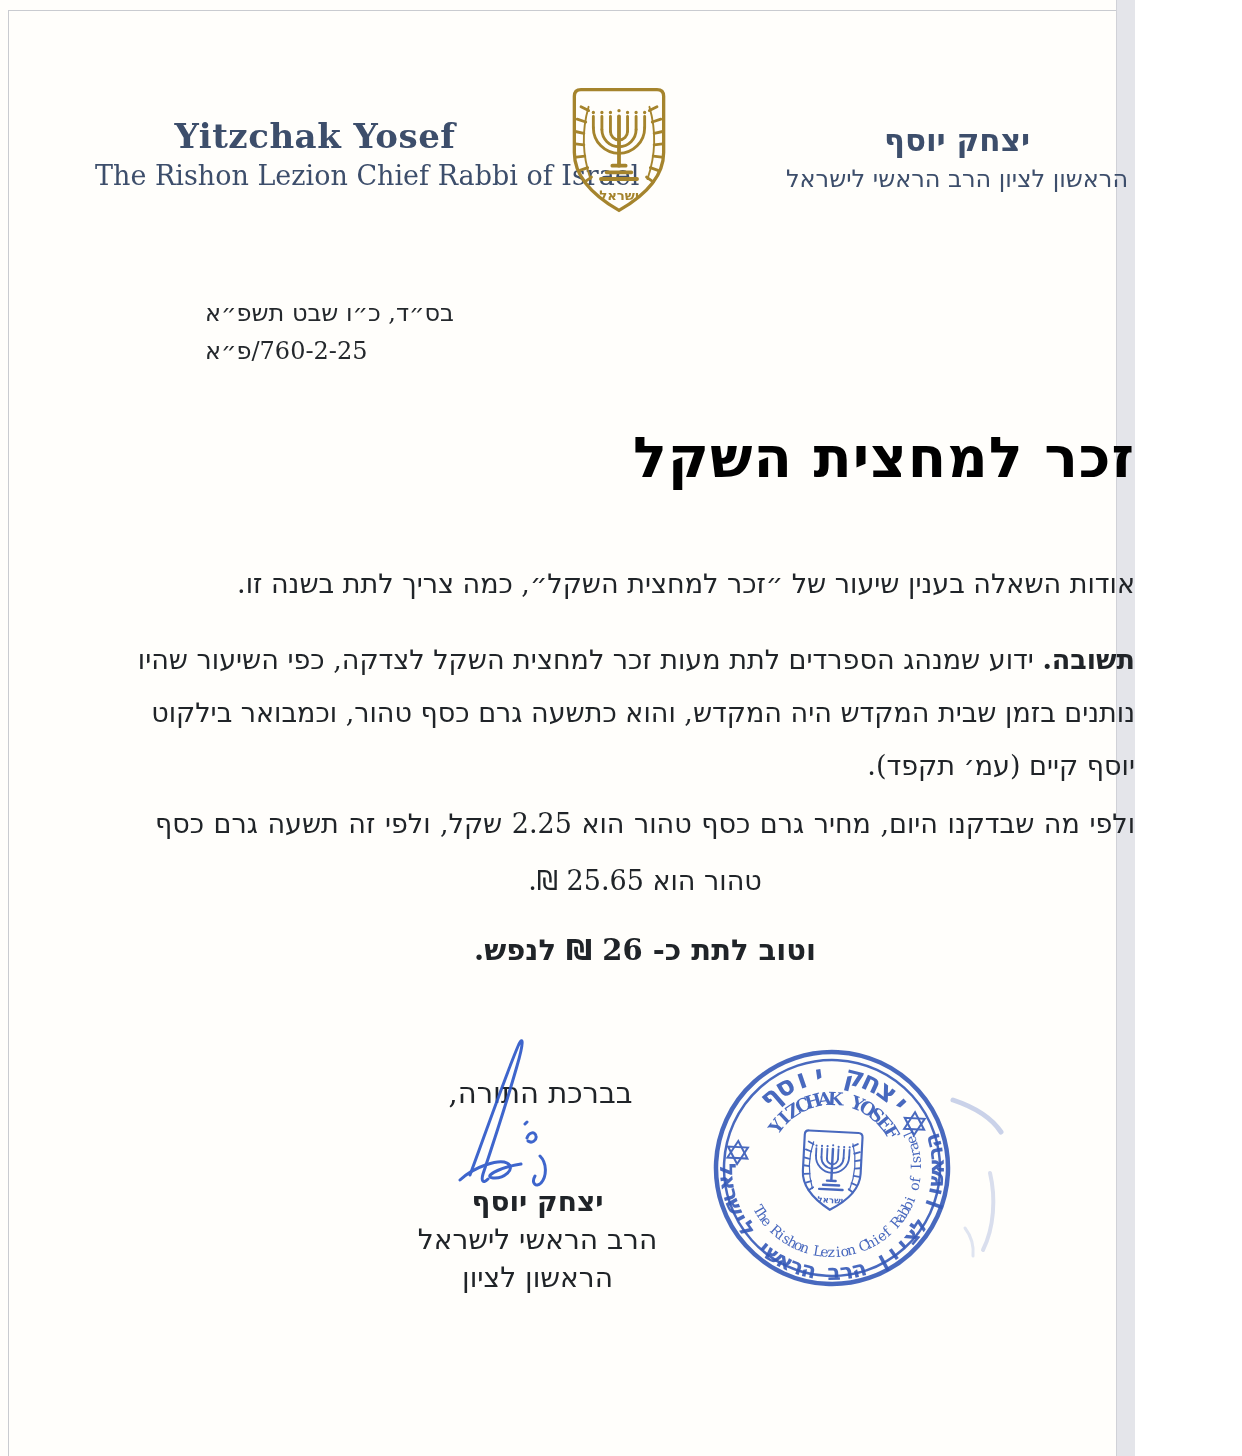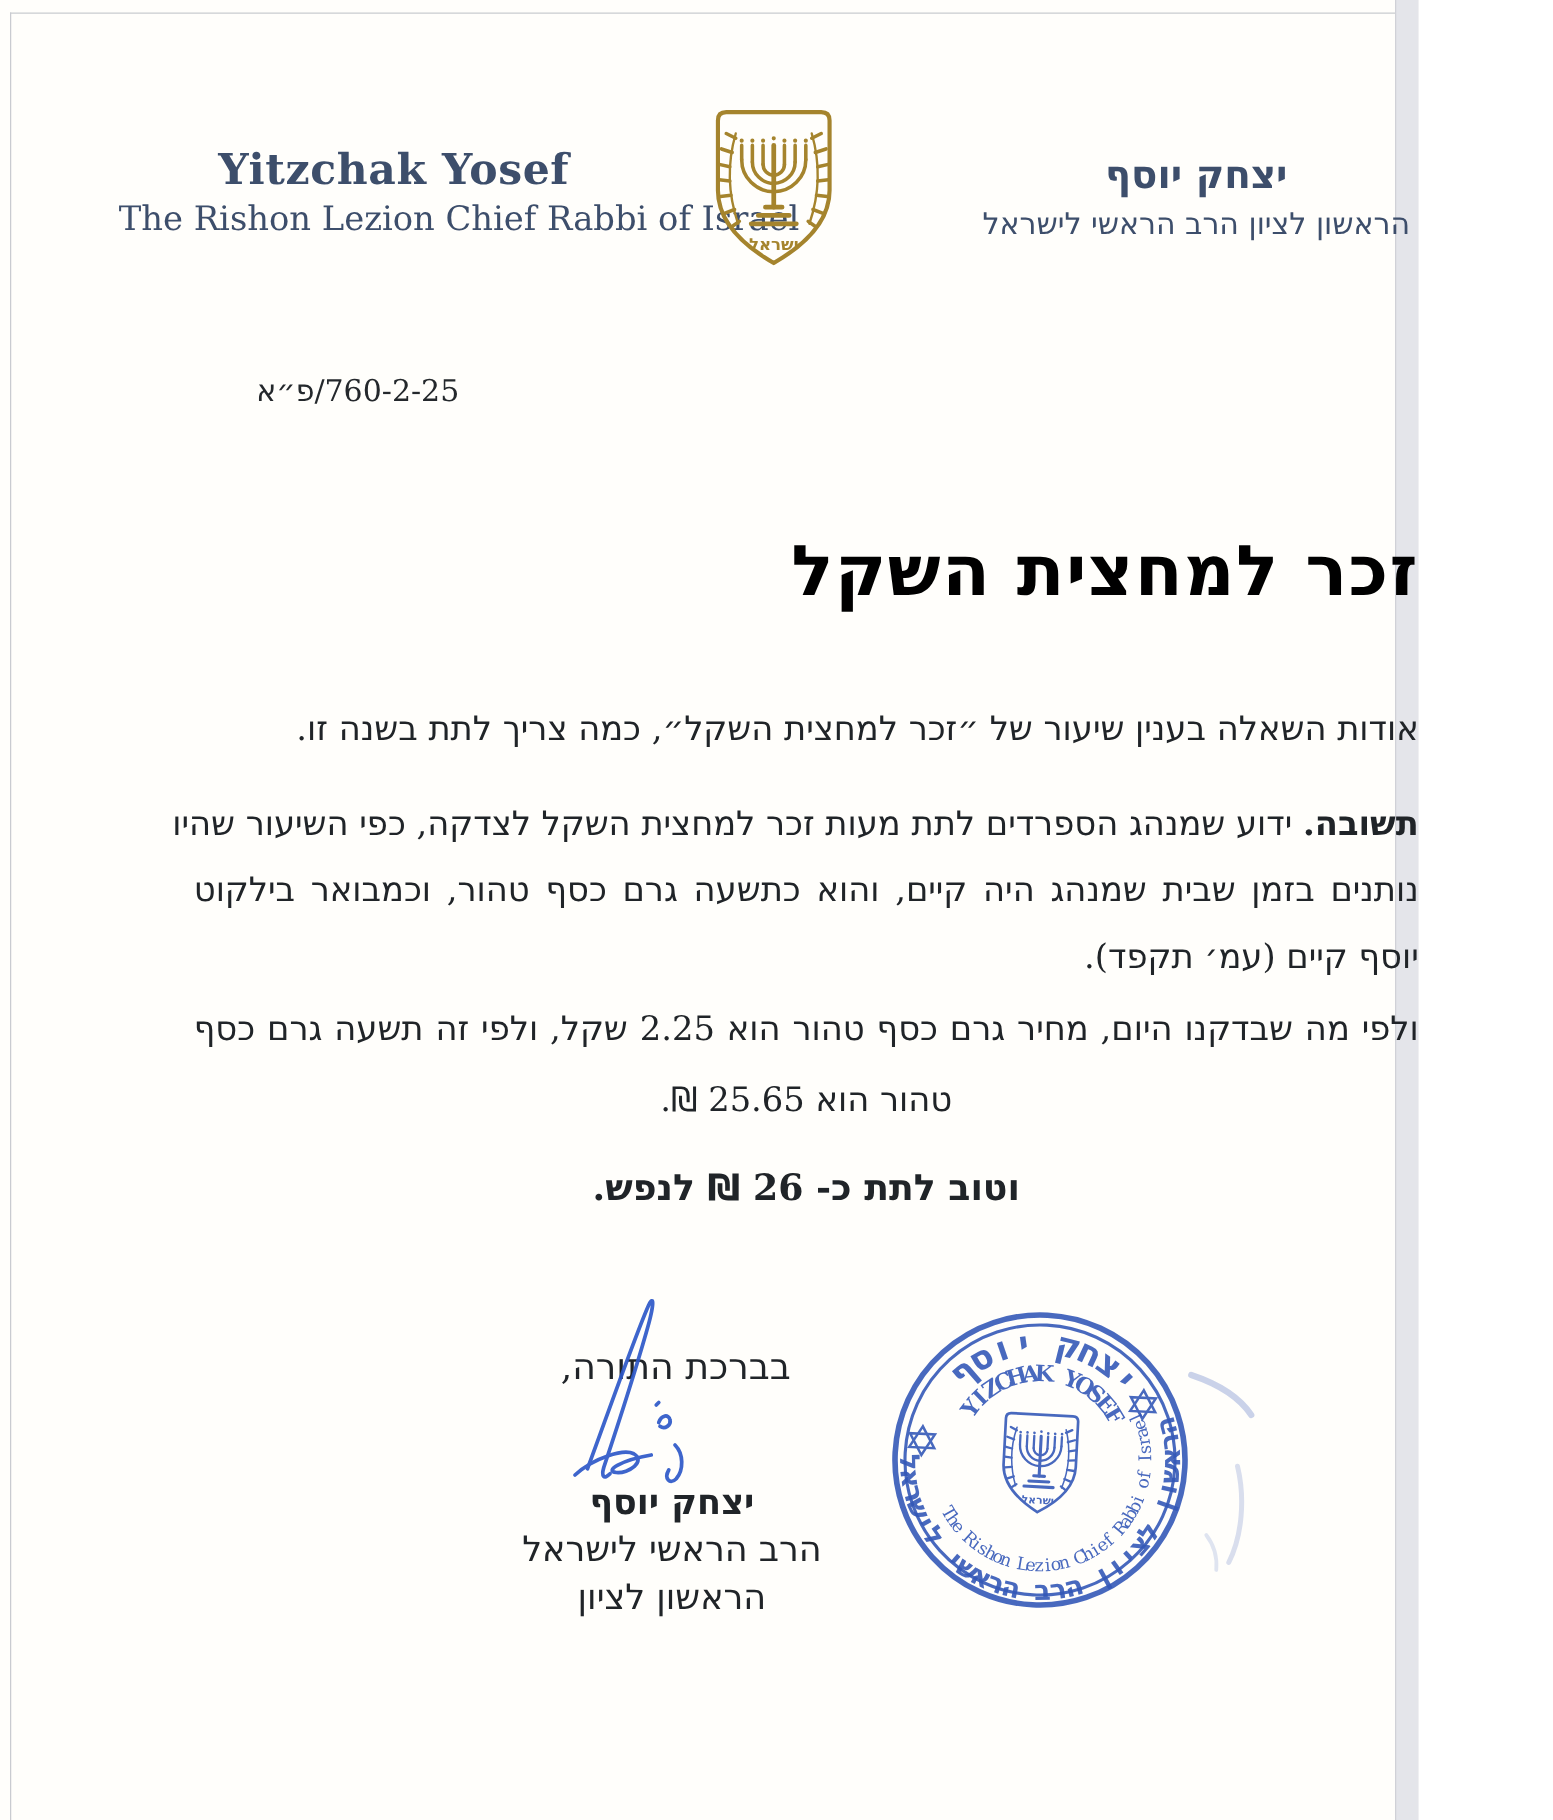--- a/index.html
+++ b/index.html
@@ -82,32 +82,33 @@
     </defs>
     <use href="#emblem-shape"></use>
   </svg>
 
   <div class="he-header">
     <div class="he-name">יצחק יוסף</div>
     <div class="he-title">הראשון לציון הרב הראשי לישראל</div>
   </div>
 
   <div class="dateblock">
+    <div>בס״ד, כ״ו שבט תשפ״א</div>
     <div>760-2-25/פ״א</div>
   </div>
 
   <div class="letter-title">זכר למחצית השקל</div>
 
   <div class="bodyline q">אודות השאלה בענין שיעור של ״זכר למחצית השקל״, כמה צריך לתת בשנה זו.</div>
 
   <div class="bodyline ans">
     <div class="line-just">
       <span class="bold-lead">תשובה.</span><span> ידוע שמנהג הספרדים לתת מעות זכר למחצית השקל לצדקה, כפי השיעור שהיו</span>
     </div>
-    <div class="line-just">נותנים בזמן שבית שמנהג היה קיים, והוא כתשעה גרם כסף טהור, וכמבואר בילקוט</div>
+    <div class="line-just">נותנים בזמן שבית המקדש היה המקדש, והוא כתשעה גרם כסף טהור, וכמבואר בילקוט</div>
     <div class="line-end">יוסף קיים (עמ׳ תקפד).</div>
   </div>
 
   <div class="bodyline calc">
     <div class="line-just">ולפי מה שבדקנו היום, מחיר גרם כסף טהור הוא 2.25 שקל, ולפי זה תשעה גרם כסף</div>
     <div class="line-center">טהור הוא 25.65 ₪.</div>
   </div>
 
   <div class="bodyline rec">וטוב לתת כ- 26 ₪ לנפש.</div>
 

